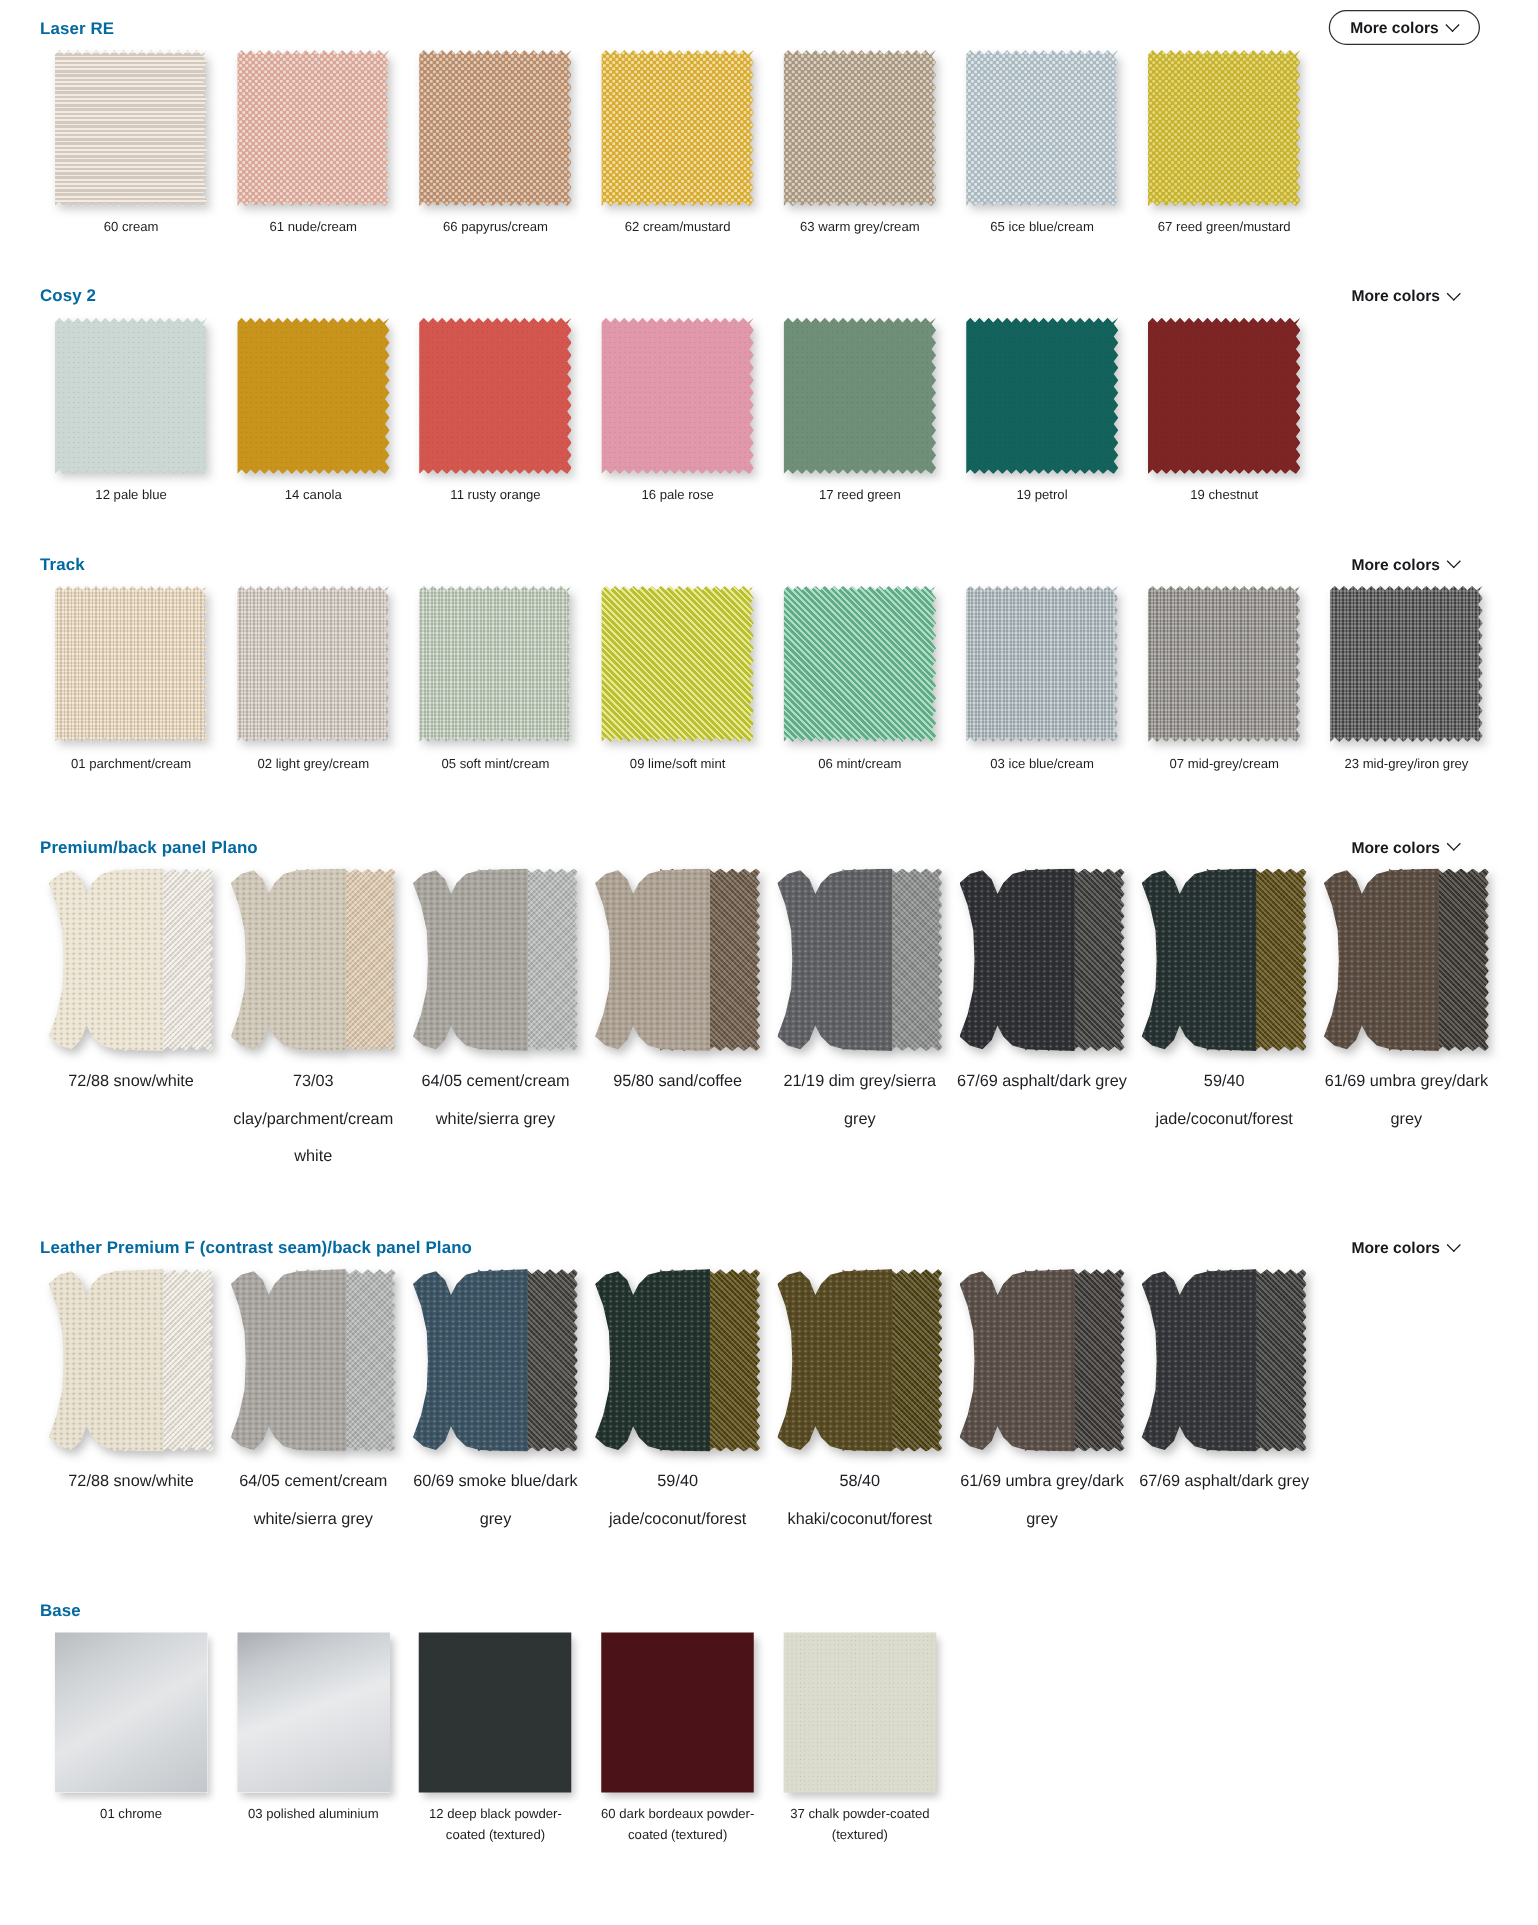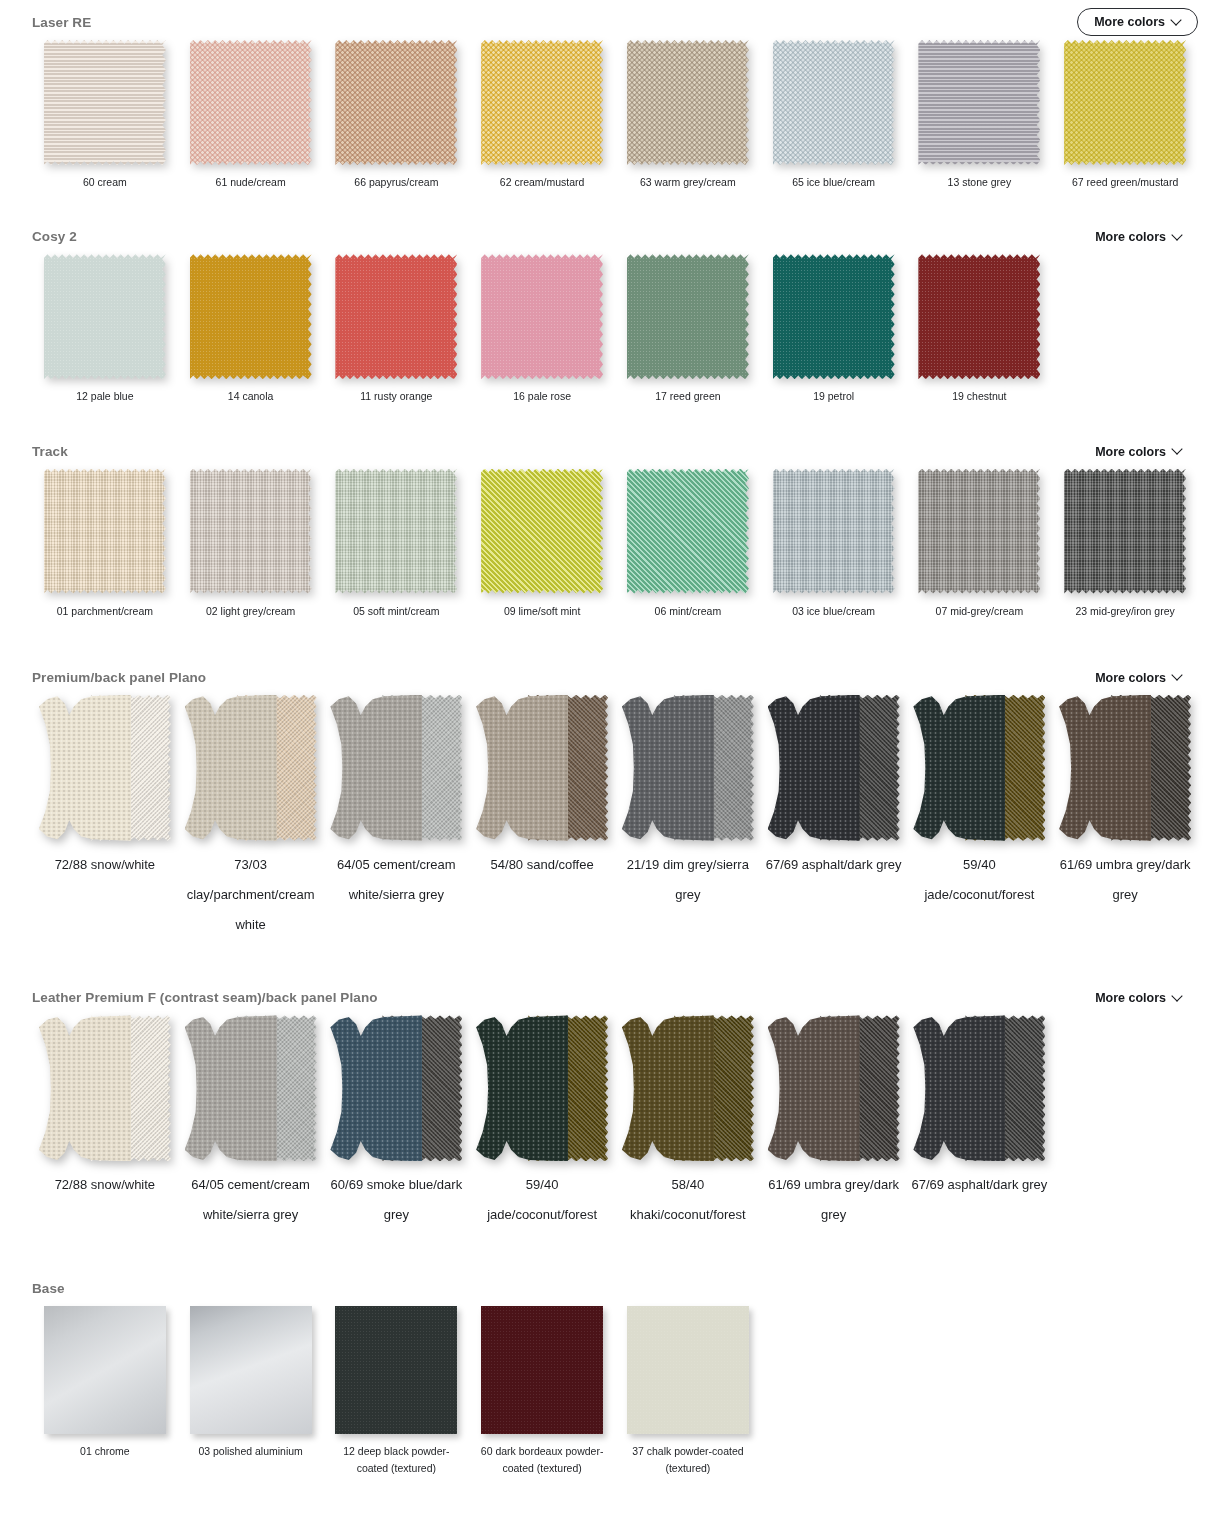--- a/index.html
+++ b/index.html
@@ -22,27 +22,27 @@
   .section { position: relative; padding: 0 32px; }
   .section-head {
     position: relative;
     height: 26px;
     margin-bottom: 4px;
   }
   .section-title {
     font-size: 13.5px;
     font-weight: 700;
     letter-spacing: .1px;
-    color: #737373;
+    color: #0369a1;
     line-height: 26px;
     display: inline-block;
   }
   .more-colors {
     position: absolute;
-    right: 0;
+    right: 14px;
     top: 0;
     display: flex;
     align-items: center;
     gap: 7px;
     font-size: 12.5px;
     font-weight: 700;
     color: #16181c;
     cursor: pointer;
     padding: 5px 16px;
     line-height: 16px;
@@ -301,26 +301,20 @@
             </div>
             <div class="swatch-label">63 warm grey/cream</div>
           </div>
           <div class="swatch-cell">
             <div class="fabric weave-dot">
               <div class="body" style="--c1: #a7b6bd; --c2: #dfe6e9;"></div>
             </div>
             <div class="swatch-label">65 ice blue/cream</div>
           </div>
           <div class="swatch-cell">
-            <div class="fabric weave-rib">
-              <div class="body" style="--c1: #b0adb6; --c2: #ffffff;"></div>
-            </div>
-            <div class="swatch-label">13 stone grey</div>
-          </div>
-          <div class="swatch-cell">
             <div class="fabric weave-dot">
               <div class="body" style="--c1: #c5b02a; --c2: #e4d77c;"></div>
             </div>
             <div class="swatch-label">67 reed green/mustard</div>
           </div>
         </div>
       </div>
       <div class="section sec-gap">
         <div class="section-head"><span class="section-title">Cosy 2</span><button class="more-colors">
             <span>More colors</span>
@@ -452,21 +446,21 @@
               <div class="fab-half" style="--f1: #b9bcba;"></div>
               <div class="hide-half" style="--l1: #a8a49e;"></div>
             </div>
             <div class="swatch-label big">64/05 cement/cream white/sierra grey</div>
           </div>
           <div class="swatch-cell">
             <div class="leather-duo">
               <div class="fab-half" style="--f1: #6d5a48;"></div>
               <div class="hide-half" style="--l1: #ada294;"></div>
             </div>
-            <div class="swatch-label big">54/80 sand/coffee</div>
+            <div class="swatch-label big">95/80 sand/coffee</div>
           </div>
           <div class="swatch-cell">
             <div class="leather-duo">
               <div class="fab-half" style="--f1: #8b8d8d;"></div>
               <div class="hide-half" style="--l1: #5f6164;"></div>
             </div>
             <div class="swatch-label big">21/19 dim grey/sierra grey</div>
           </div>
           <div class="swatch-cell">
             <div class="leather-duo">

